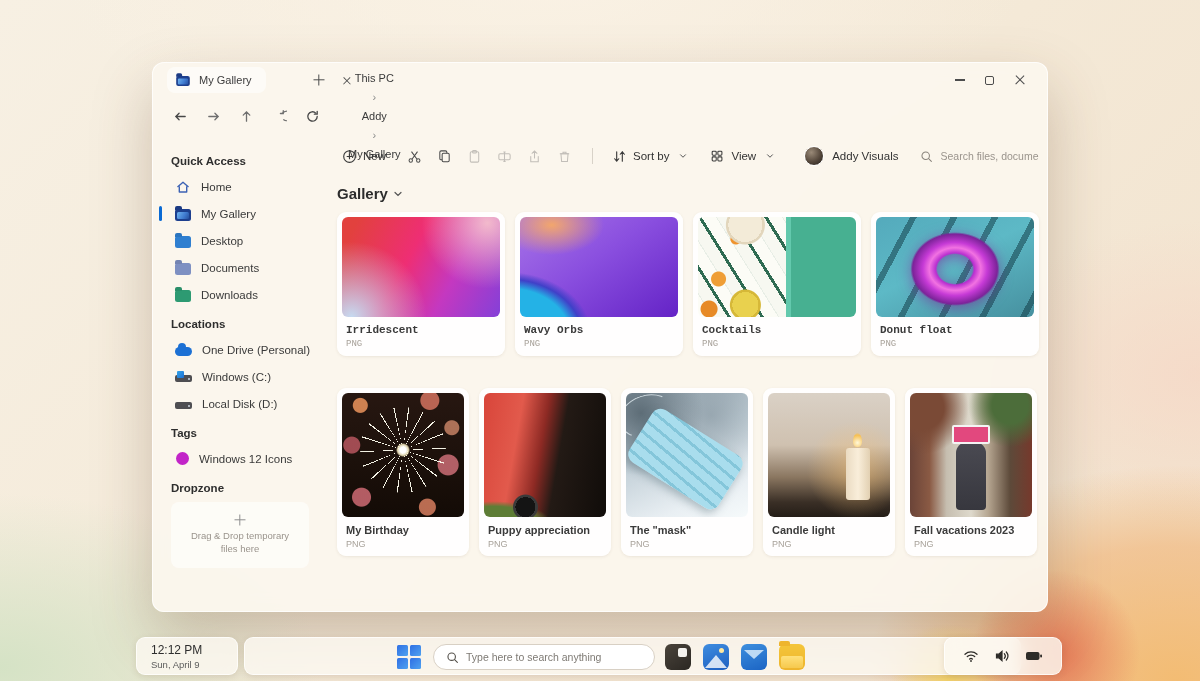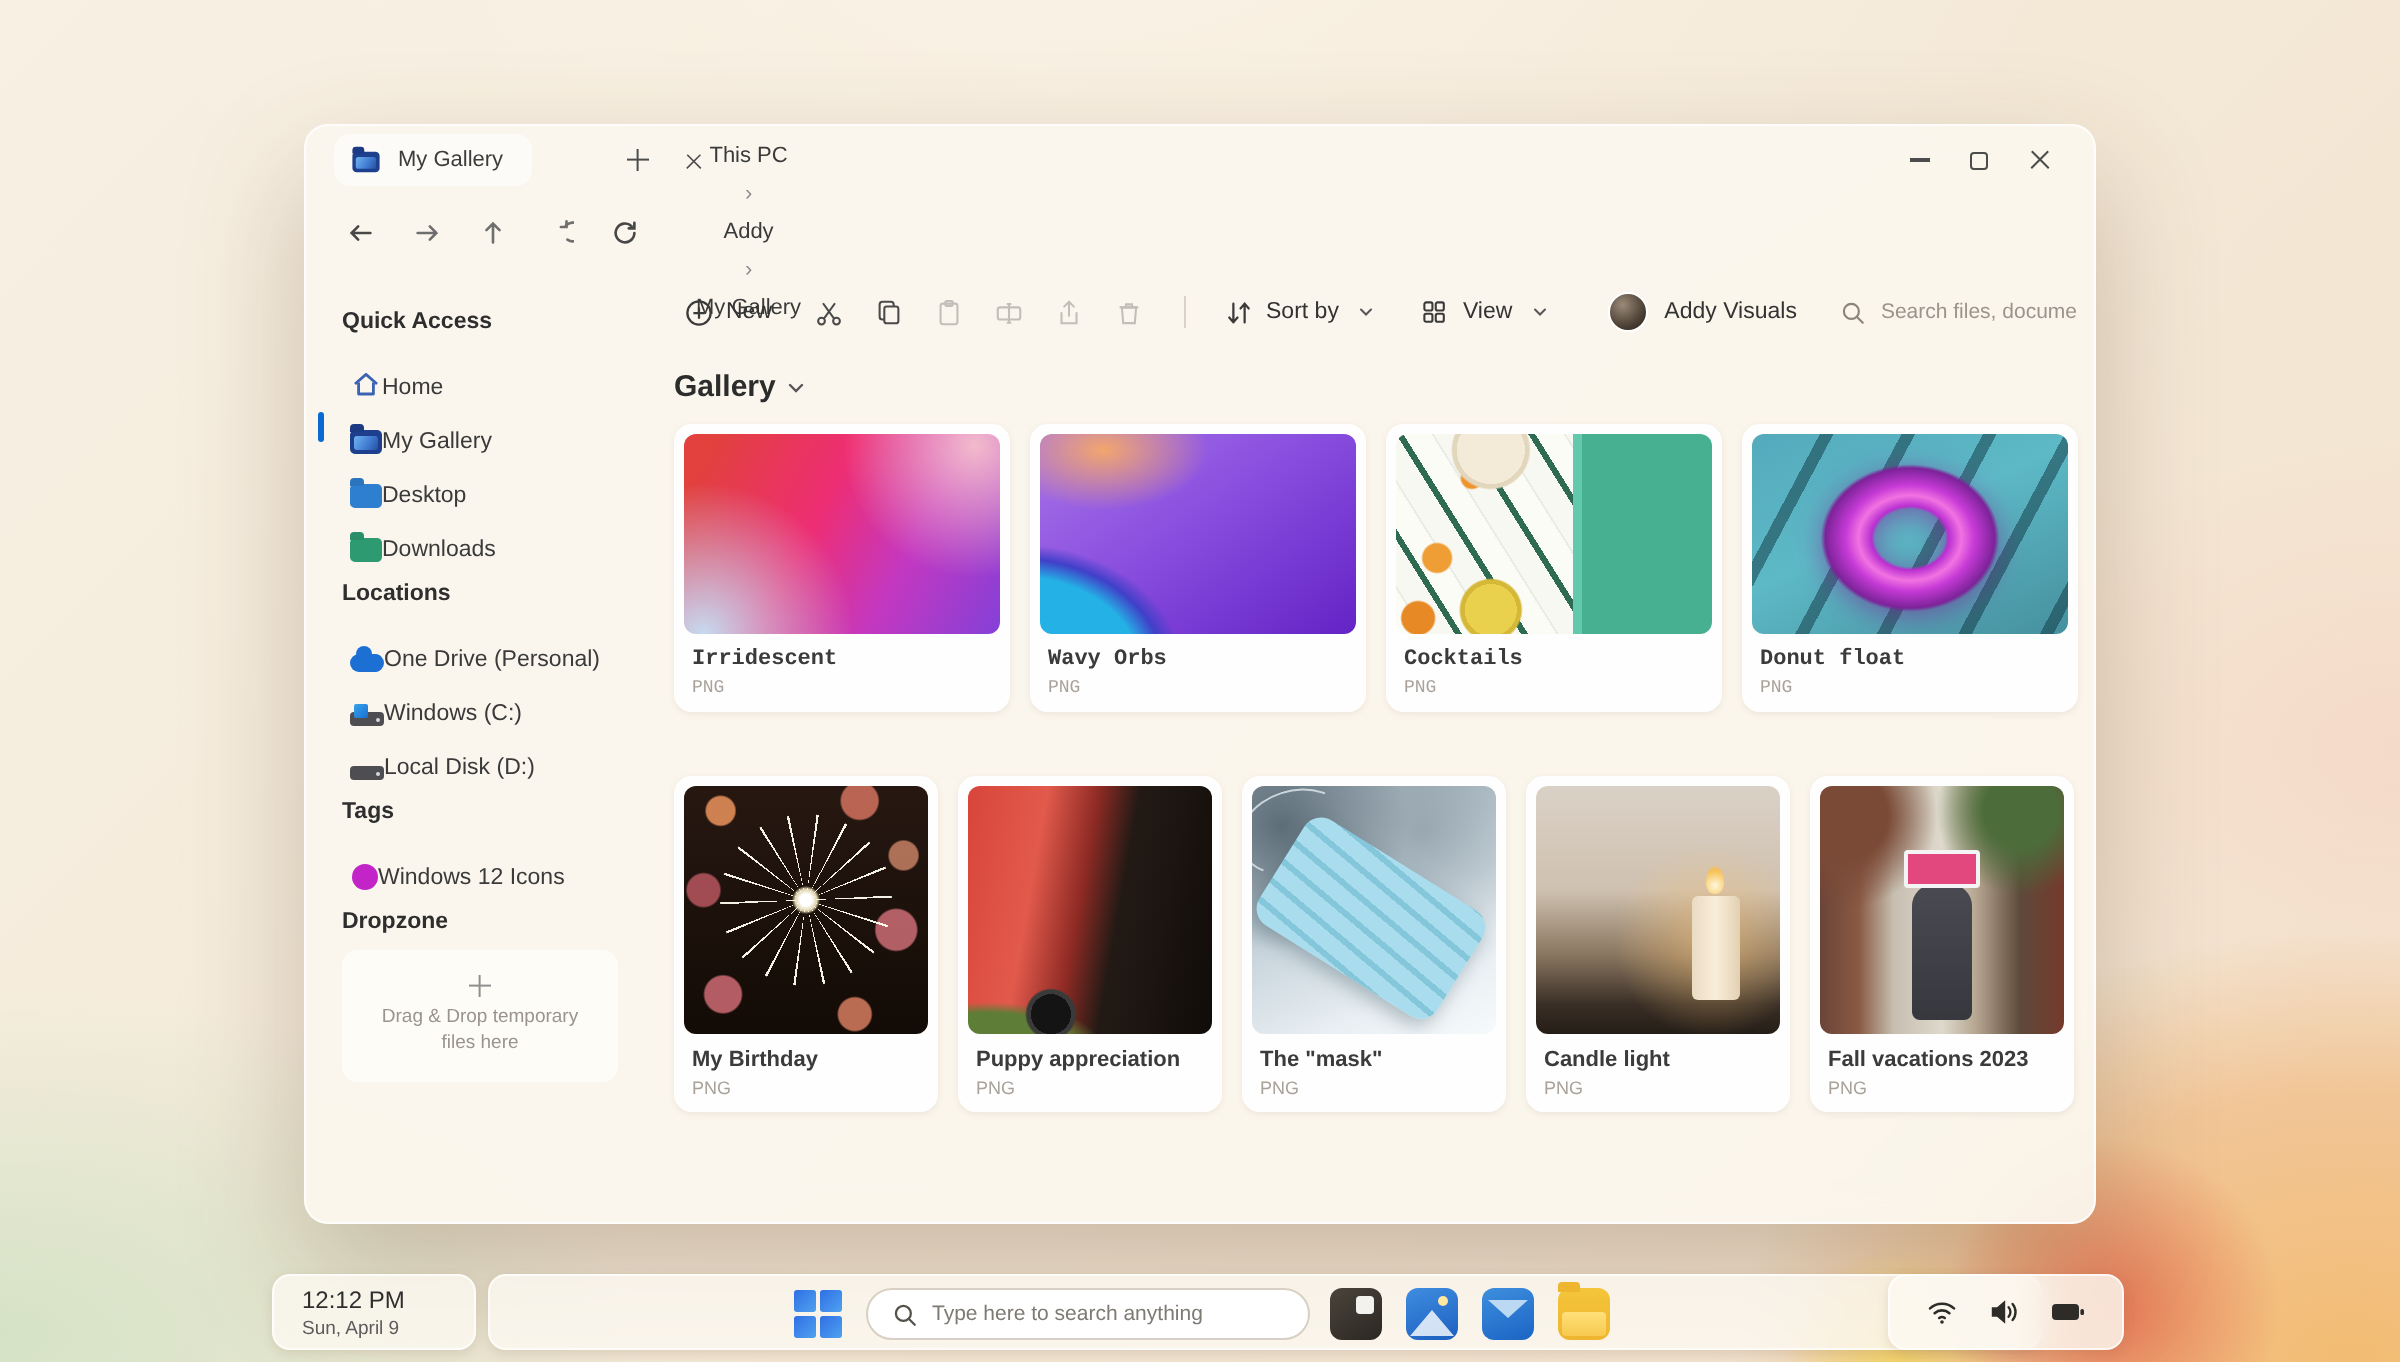--- a/index.html
+++ b/index.html
@@ -58,21 +58,21 @@
   .navbar{ display:flex; align-items:center; gap:18px; height:38px; padding:0 0 0 20px; }
   .nav-ico{ width:15px; height:15px; display:flex; align-items:center; justify-content:center; }
   .breadcrumb{ display:flex; align-items:center; gap:7px; font-size:11px; color:#3a3a3a; margin-left:10px;flex-direction:column; }
   .crumb-sep{ color:#8a8a8a; font-size:11px; }
 
   .window-body{ position:absolute; top:74px; bottom:0; left:0; right:0; display:flex; }
 
   
   .sidebar{ width:172px; flex:none; padding:8px 10px 0 18px; }
   .side-header{ font-size:11.5px; font-weight:bold; color:#2e2e2e; margin:10px 0 6px; }
-  .side-item{ position:relative; display:flex; align-items:flex-end; height:27px;
+  .side-item{ position:relative; display:flex; align-items:center; gap:10px; height:27px;
      font-size:11.5px; color:#3a3a3a; padding-left:4px; border-radius:5px; }
   .side-item.active::before{ content:""; position:absolute; left:-12px; top:6px; width:3px; height:15px;
      border-radius:2px; background:#0a6ad4; }
   .tag-dot{ width:13px; height:13px; border-radius:50%; margin-left:1px; }
   .cloud{ position:relative; width:17px; height:9px; background:#1c70d4; border-radius:8px; margin-top:3px; }
   .cloud::before{ content:""; position:absolute; left:3px; top:-4px; width:8px; height:8px; border-radius:50%; background:#1c70d4; }
   .drive{ position:relative; width:17px; height:7px; background:#4e4e52; border-radius:2px; margin-top:4px; }
   .drive::after{ content:""; position:absolute; right:2px; top:2.5px; width:2.5px; height:2.5px; border-radius:50%; background:#cfd8e4; }
   .drive.win::before{ content:""; position:absolute; left:2px; top:-4px; width:7px; height:7px;
      background:linear-gradient(135deg,#35a4e8,#1b6fd4); border-radius:1px; }
@@ -293,20 +293,24 @@
         </div>
         <div class="side-item active">
           <span class="folder gallery"></span>
           <span>My Gallery</span>
         </div>
         <div class="side-item">
           <span class="folder"></span>
           <span>Desktop</span>
         </div>
         <div class="side-item">
+          <span class="folder slate"></span>
+          <span>Documents</span>
+        </div>
+        <div class="side-item">
           <span class="folder green"></span>
           <span>Downloads</span>
         </div>
 
         <div class="side-header">Locations</div>
         <div class="side-item">
           <span class="cloud"></span>
           <span>One Drive (Personal)</span>
         </div>
         <div class="side-item">

